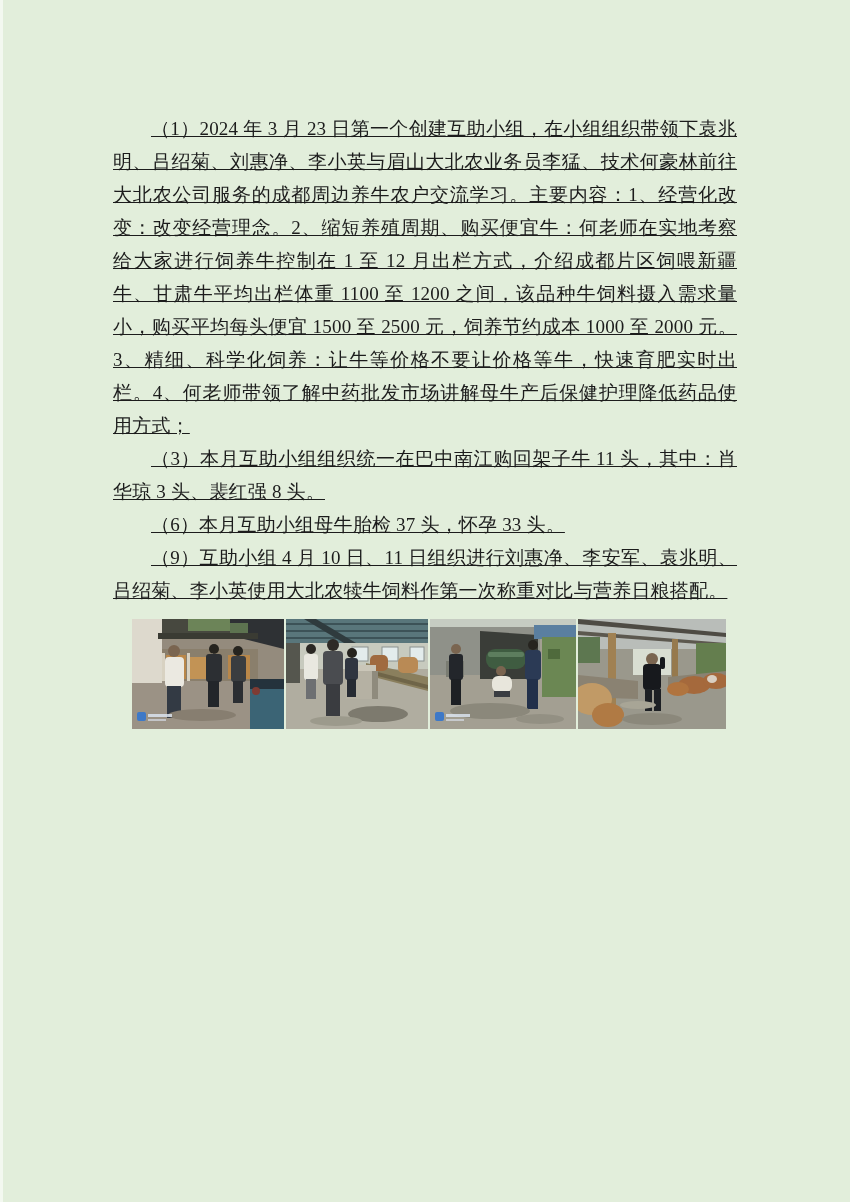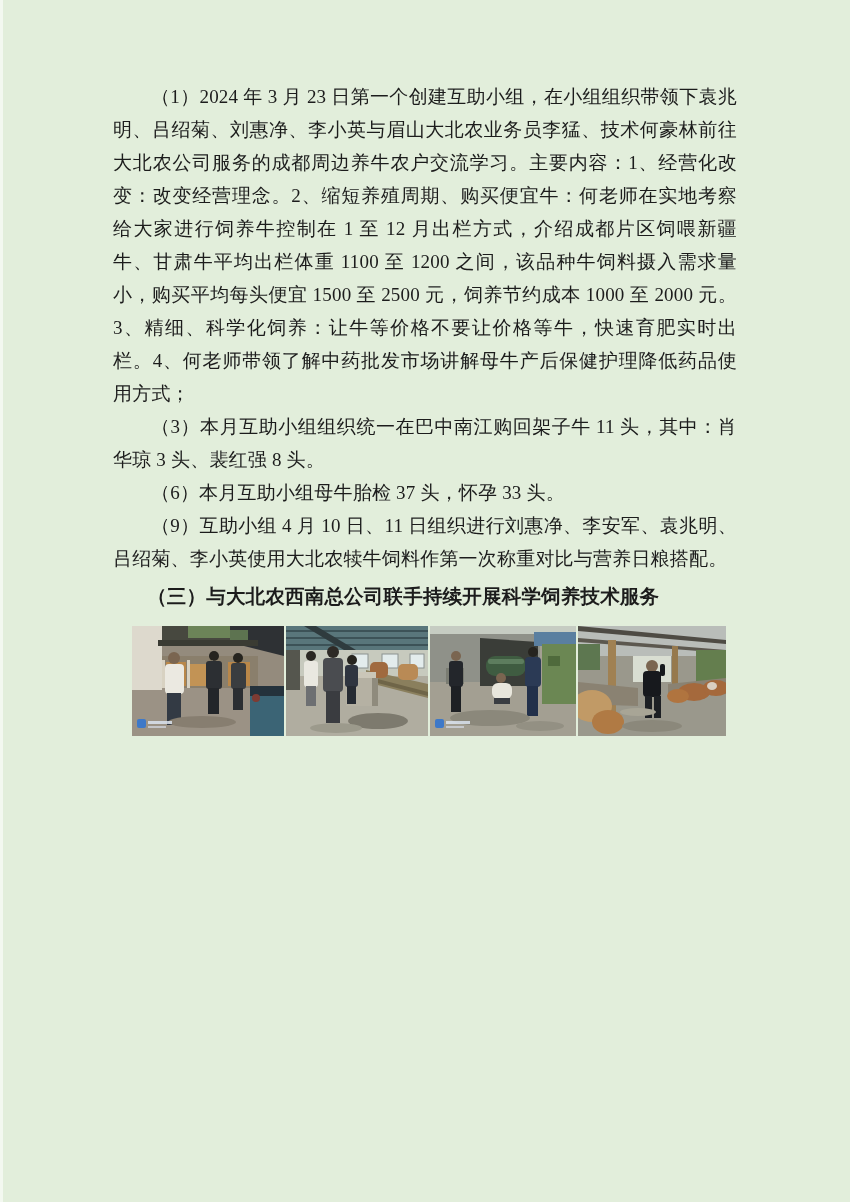--- a/index.html
+++ b/index.html
@@ -15,22 +15,23 @@
     color:var(--ink);
     overflow:hidden;
     position:relative;
   }
   .edge-strip{
     position:absolute;left:0;top:0;width:3px;height:1202px;
     background:var(--edge);
   }
   .doc{
     position:absolute;
-    left:113px;top:80px;
+    left:113px;top:112px;
     width:624px;
+    text-decoration:underline;
   }
   .para{
     margin:0;
     font-size:19px;
     line-height:33px;
     text-align:justify;
     text-indent:2em;
     letter-spacing:0.2px;
   }
   .heading{
@@ -55,21 +56,20 @@
 
 <div class="edge-strip"></div>
 
 <div class="doc">
 
   <p class="para">（1）2024 年 3 月 23 日第一个创建互助小组，在小组组织带领下袁兆明、吕绍菊、刘惠净、李小英与眉山大北农业务员李猛、技术何豪林前往大北农公司服务的成都周边养牛农户交流学习。主要内容：1、经营化改变：改变经营理念。2、缩短养殖周期、购买便宜牛：何老师在实地考察给大家进行饲养牛控制在 1 至 12 月出栏方式，介绍成都片区饲喂新疆牛、甘肃牛平均出栏体重 1100 至 1200 之间，该品种牛饲料摄入需求量小，购买平均每头便宜 1500 至 2500 元，饲养节约成本 1000 至 2000 元。3、精细、科学化饲养：让牛等价格不要让价格等牛，快速育肥实时出栏。4、何老师带领了解中药批发市场讲解母牛产后保健护理降低药品使用方式；</p>
   <p class="para">（3）本月互助小组组织统一在巴中南江购回架子牛 11 头，其中：肖华琼 3 头、裴红强 8 头。</p>
   <p class="para">（6）本月互助小组母牛胎检 37 头，怀孕 33 头。</p>
   <p class="para">（9）互助小组 4 月 10 日、11 日组织进行刘惠净、李安军、袁兆明、吕绍菊、李小英使用大北农犊牛饲料作第一次称重对比与营养日粮搭配。</p>
 
-  <h3 class="heading">（三）与大北农西南总公司联手持续开展科学饲养技术服务</h3>
 
 
   <div class="photo-strip">
 
     <span class="photo" style="width:152px" title="visitors-in-cattle-shed-photo">
       <svg viewBox="0 0 152 110" preserveAspectRatio="none">
         <rect width="152" height="110" fill="#948b7d"></rect>
         <rect y="62" width="152" height="48" fill="#9b9285"></rect>
         <rect width="152" height="16" fill="#47483f"></rect>
         <polygon points="90,0 152,0 152,30 104,18" fill="#2e3134"></polygon>

